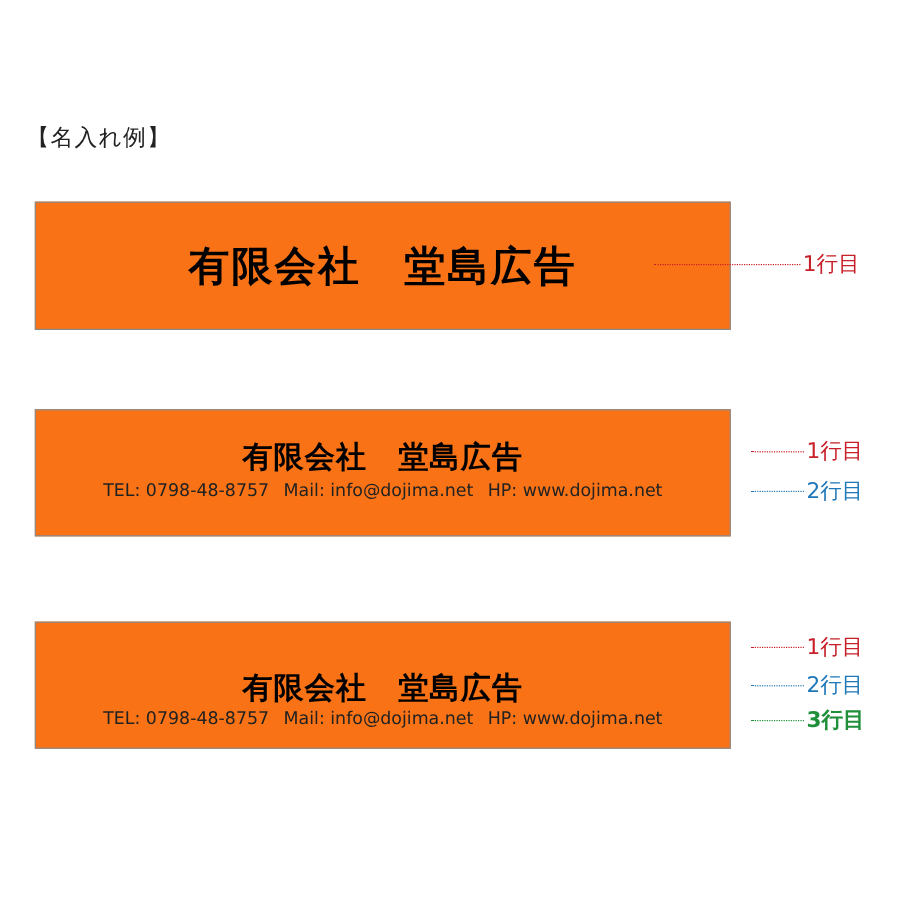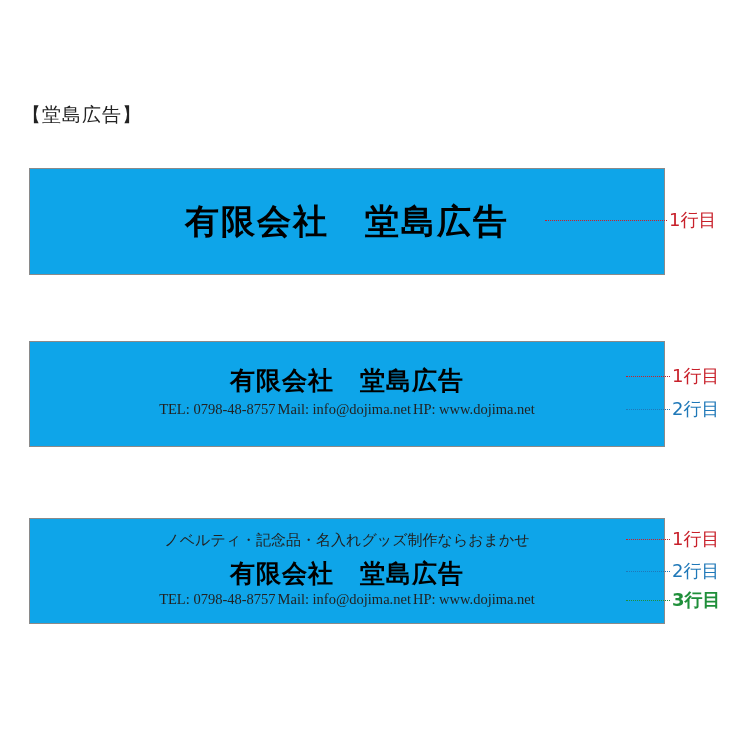--- a/index.html
+++ b/index.html
@@ -5,46 +5,46 @@
     html, body { margin: 0; padding: 0; }
     body {
       width: 750px; height: 750px; background: #ffffff; position: relative;
       overflow: hidden; font-family: "DejaVu Sans", "Liberation Sans", sans-serif; color: #111;
     }
     .heading {
       position: absolute; left: 22px; top: 102px; font-size: 19px; color: #222;
       letter-spacing: 1px;
     }
     .box {
-      position: absolute; left: 29px; width: 636px; border: 1px solid #8a8a8a;
-      background: #0ea5e9; box-sizing: border-box; font-family: Liberation Serif, serif;
+      position: absolute; left: 29px; width: 580px; border: 1px solid #8a8a8a;
+      background: #f97316; box-sizing: border-box;
     }
     .box .line {
       position: absolute; left: 0; right: 0; text-align: center; white-space: nowrap;
     }
     .name-big { font-weight: bold; font-size: 34px; letter-spacing: 2px; color: #000; }
     .name-mid { font-weight: bold; font-size: 25px; letter-spacing: 1px; color: #000; }
     .contact { font-size: 14.5px; color: #222; word-spacing: 0px; }
-    .contact span + span { margin-left: 2px; }
+    .contact span + span { margin-left: 12px; }
     .catch { font-size: 15px; color: #222; }
     .callout {
       position: absolute; display: flex; align-items: center; height: 20px;
     }
     .callout .dots {
       border-top: 1.5px dotted currentColor; height: 0; margin-right: 2px;
     }
     .callout .lbl { font-size: 18px; white-space: nowrap; }
     .red { color: #c8202a; justify-content: flex-end; }
     .blue { color: #1f78b8; }
     .green { color: #1f8f3a; }
   </style>
 </head>
 <body>
 
-<div class="heading">【堂島広告】</div>
+<div class="heading">【名入れ例】</div>
 
 <div class="box" style="top:168px;height:107px;">
   <div class="line name-big" style="top:30px;">有限会社　堂島広告</div>
 </div>
 <div class="callout red" style="left:545px;top:210px;">
   <span class="dots" style="width:122px;"></span>
   <span class="lbl">1行目</span>
 </div>
 
 <div class="box" style="top:341px;height:106px;">
@@ -56,21 +56,20 @@
 <div class="callout red" style="left:626px;top:366px;">
   <span class="dots" style="width:44px;"></span>
   <span class="lbl">1行目</span>
 </div>
 <div class="callout blue" style="left:626px;top:399px;">
   <span class="dots" style="width:44px;"></span>
   <span class="lbl">2行目</span>
 </div>
 
 <div class="box" style="top:518px;height:106px;">
-  <div class="line catch" style="top:12px;">ノベルティ・記念品・名入れグッズ制作ならおまかせ</div>
   <div class="line name-mid" style="top:38px;">有限会社　堂島広告</div>
   <div class="line contact" style="top:72px;">
     <span>TEL: 0798-48-8757</span><span>Mail: info@dojima.net</span><span>HP: www.dojima.net</span>
   </div>
 </div>
 <div class="callout red" style="left:626px;top:529px;">
   <span class="dots" style="width:44px;"></span>
   <span class="lbl">1行目</span>
 </div>
 <div class="callout blue" style="left:626px;top:561px;">

